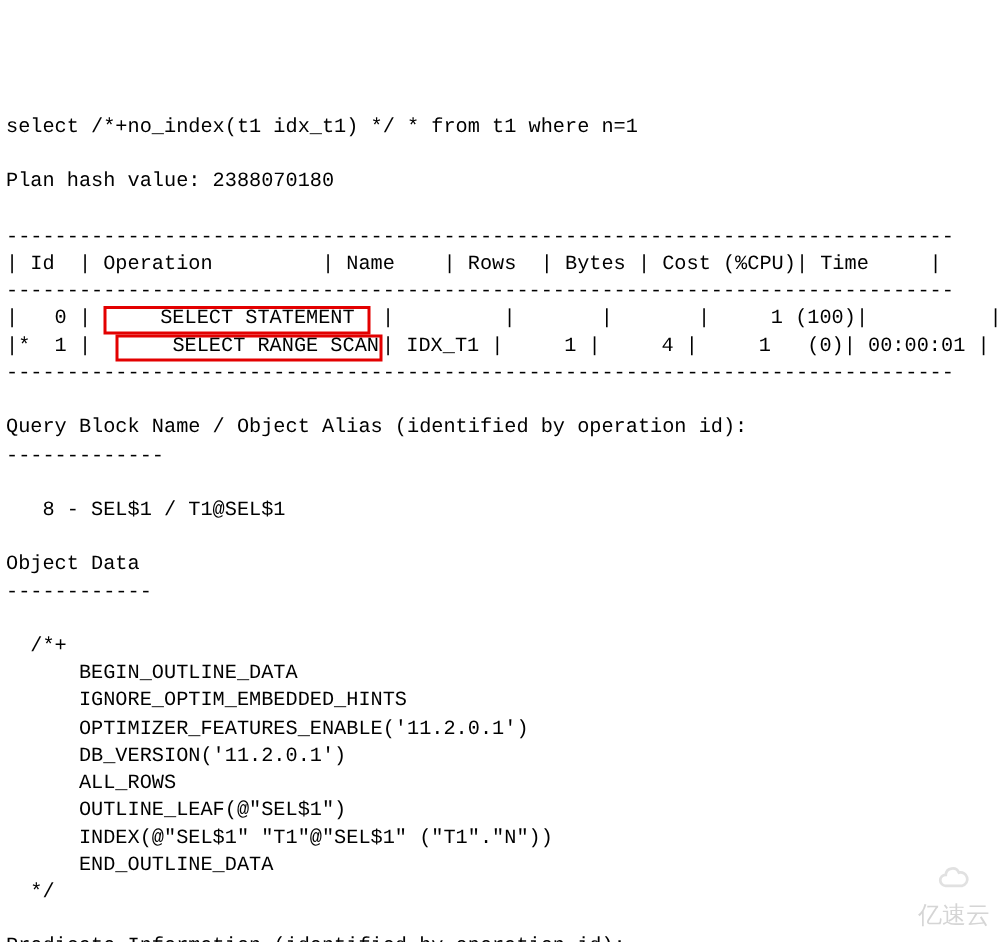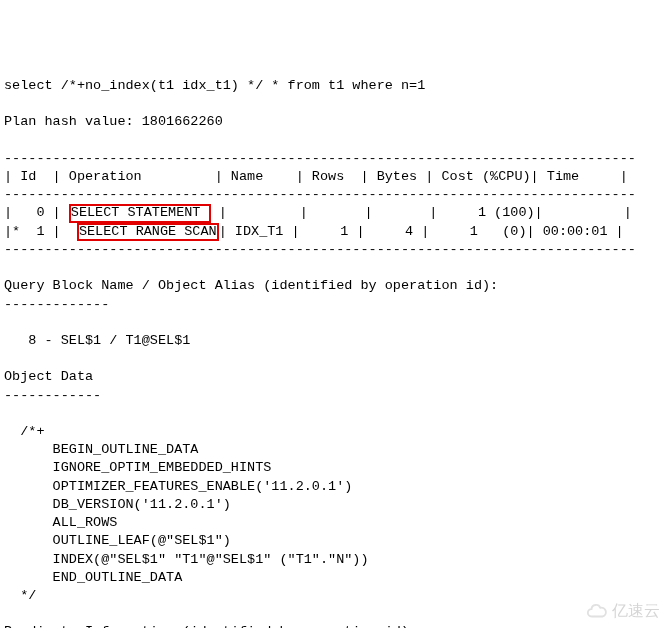--- a/index.html
+++ b/index.html
@@ -12,43 +12,45 @@
     background: #fff;
     white-space: pre;
     width: 666px;
     box-sizing: border-box;
   }
   .highlight-red {
     border: 2px solid #e30000;
     display: inline-block;
     margin: -2px 0;
     line-height: 1.1;
+    padding-left: 36px;
   }
   .watermark {
     position: fixed;
     right: 6px;
     bottom: 6px;
     opacity: 0.35;
     font-family: sans-serif;
     font-size: 16px;
     color: #888;
     display: flex;
     align-items: center;
     gap: 4px;
+    flex-direction: column;
   }
   .watermark svg { width: 22px; height: 22px; }
 </style>
 </head>
 <body>
 
 
 
 <span>select /*+no_index(t1 idx_t1) */ * from t1 where n=1</span>
 
-<span>Plan hash value: 1801662260</span>
+<span>Plan hash value: 2388070180</span>
 
 <span>------------------------------------------------------------------------------</span>
 <span>| Id  | Operation         | Name    | Rows  | Bytes | Cost (%CPU)| Time     |</span>
 <span>------------------------------------------------------------------------------</span>
 <span>|   0 | </span><span class="highlight-red">SELECT STATEMENT </span><span> |         |       |       |     1 (100)|          |</span>
 <span>|*  1 |  </span><span class="highlight-red">SELECT RANGE SCAN</span><span>| IDX_T1 |     1 |     4 |     1   (0)| 00:00:01 |</span>
 <span>------------------------------------------------------------------------------</span>
 
 <span>Query Block Name / Object Alias (identified by operation id):</span>
 <span>-------------</span>

